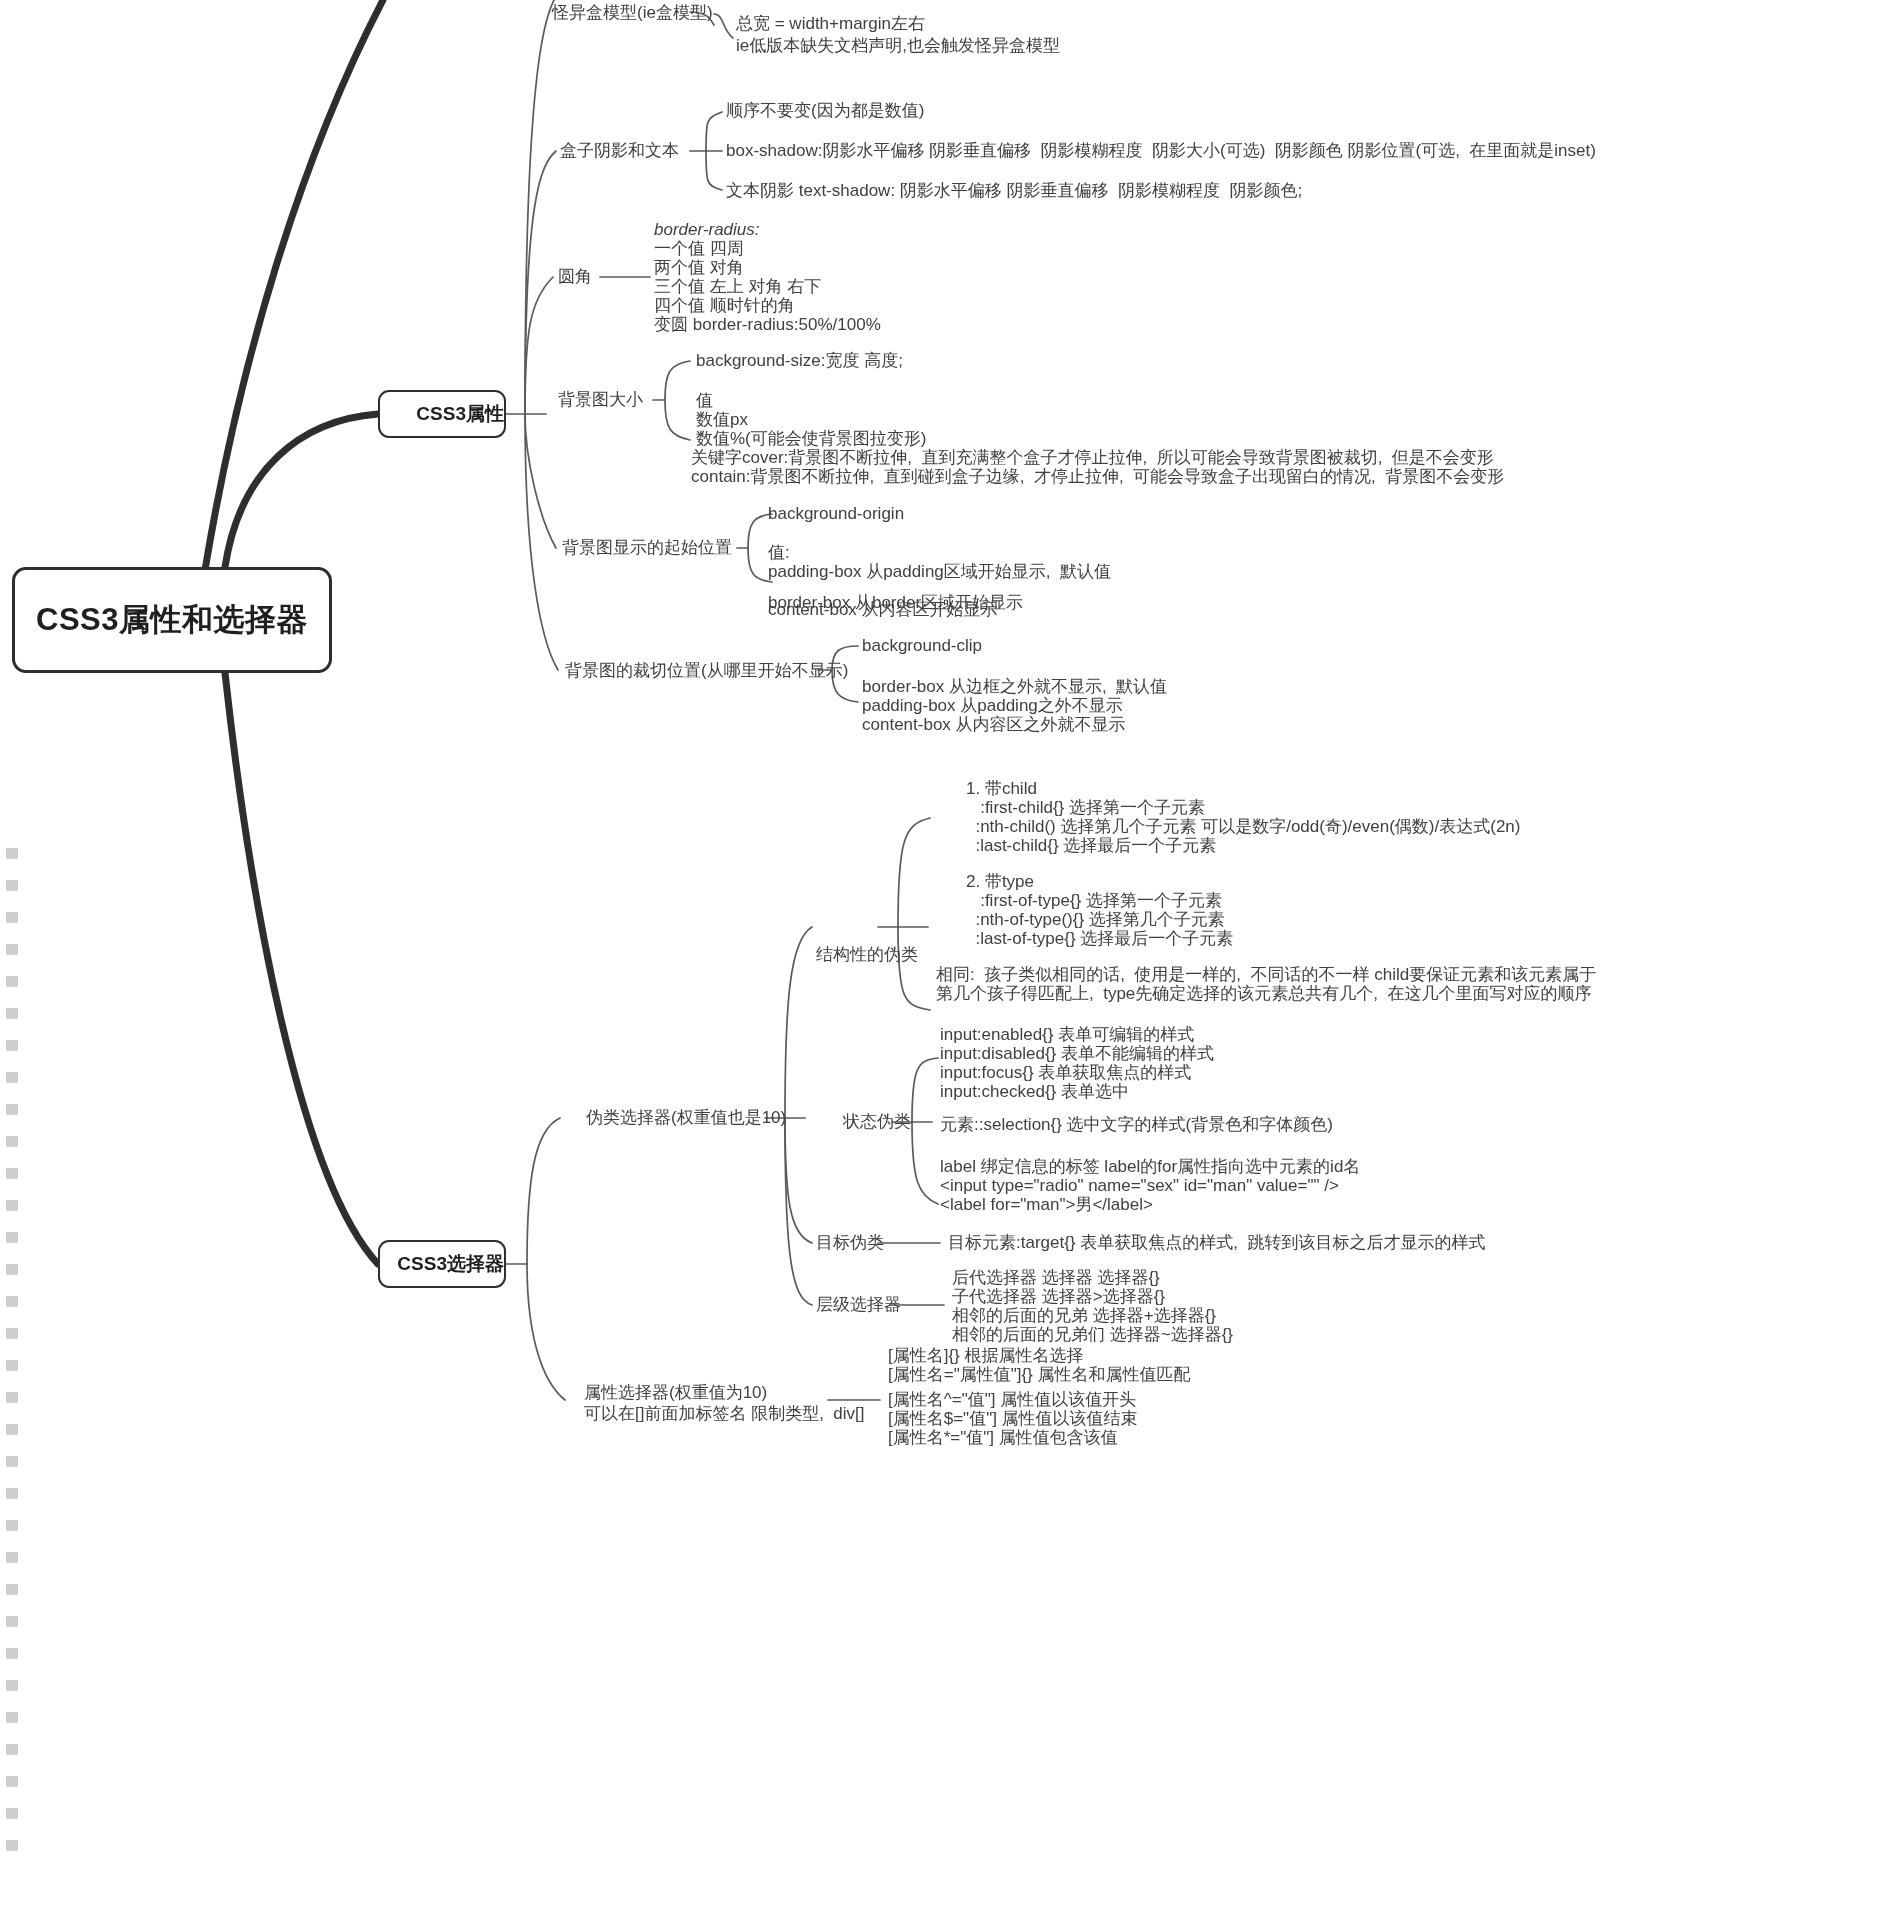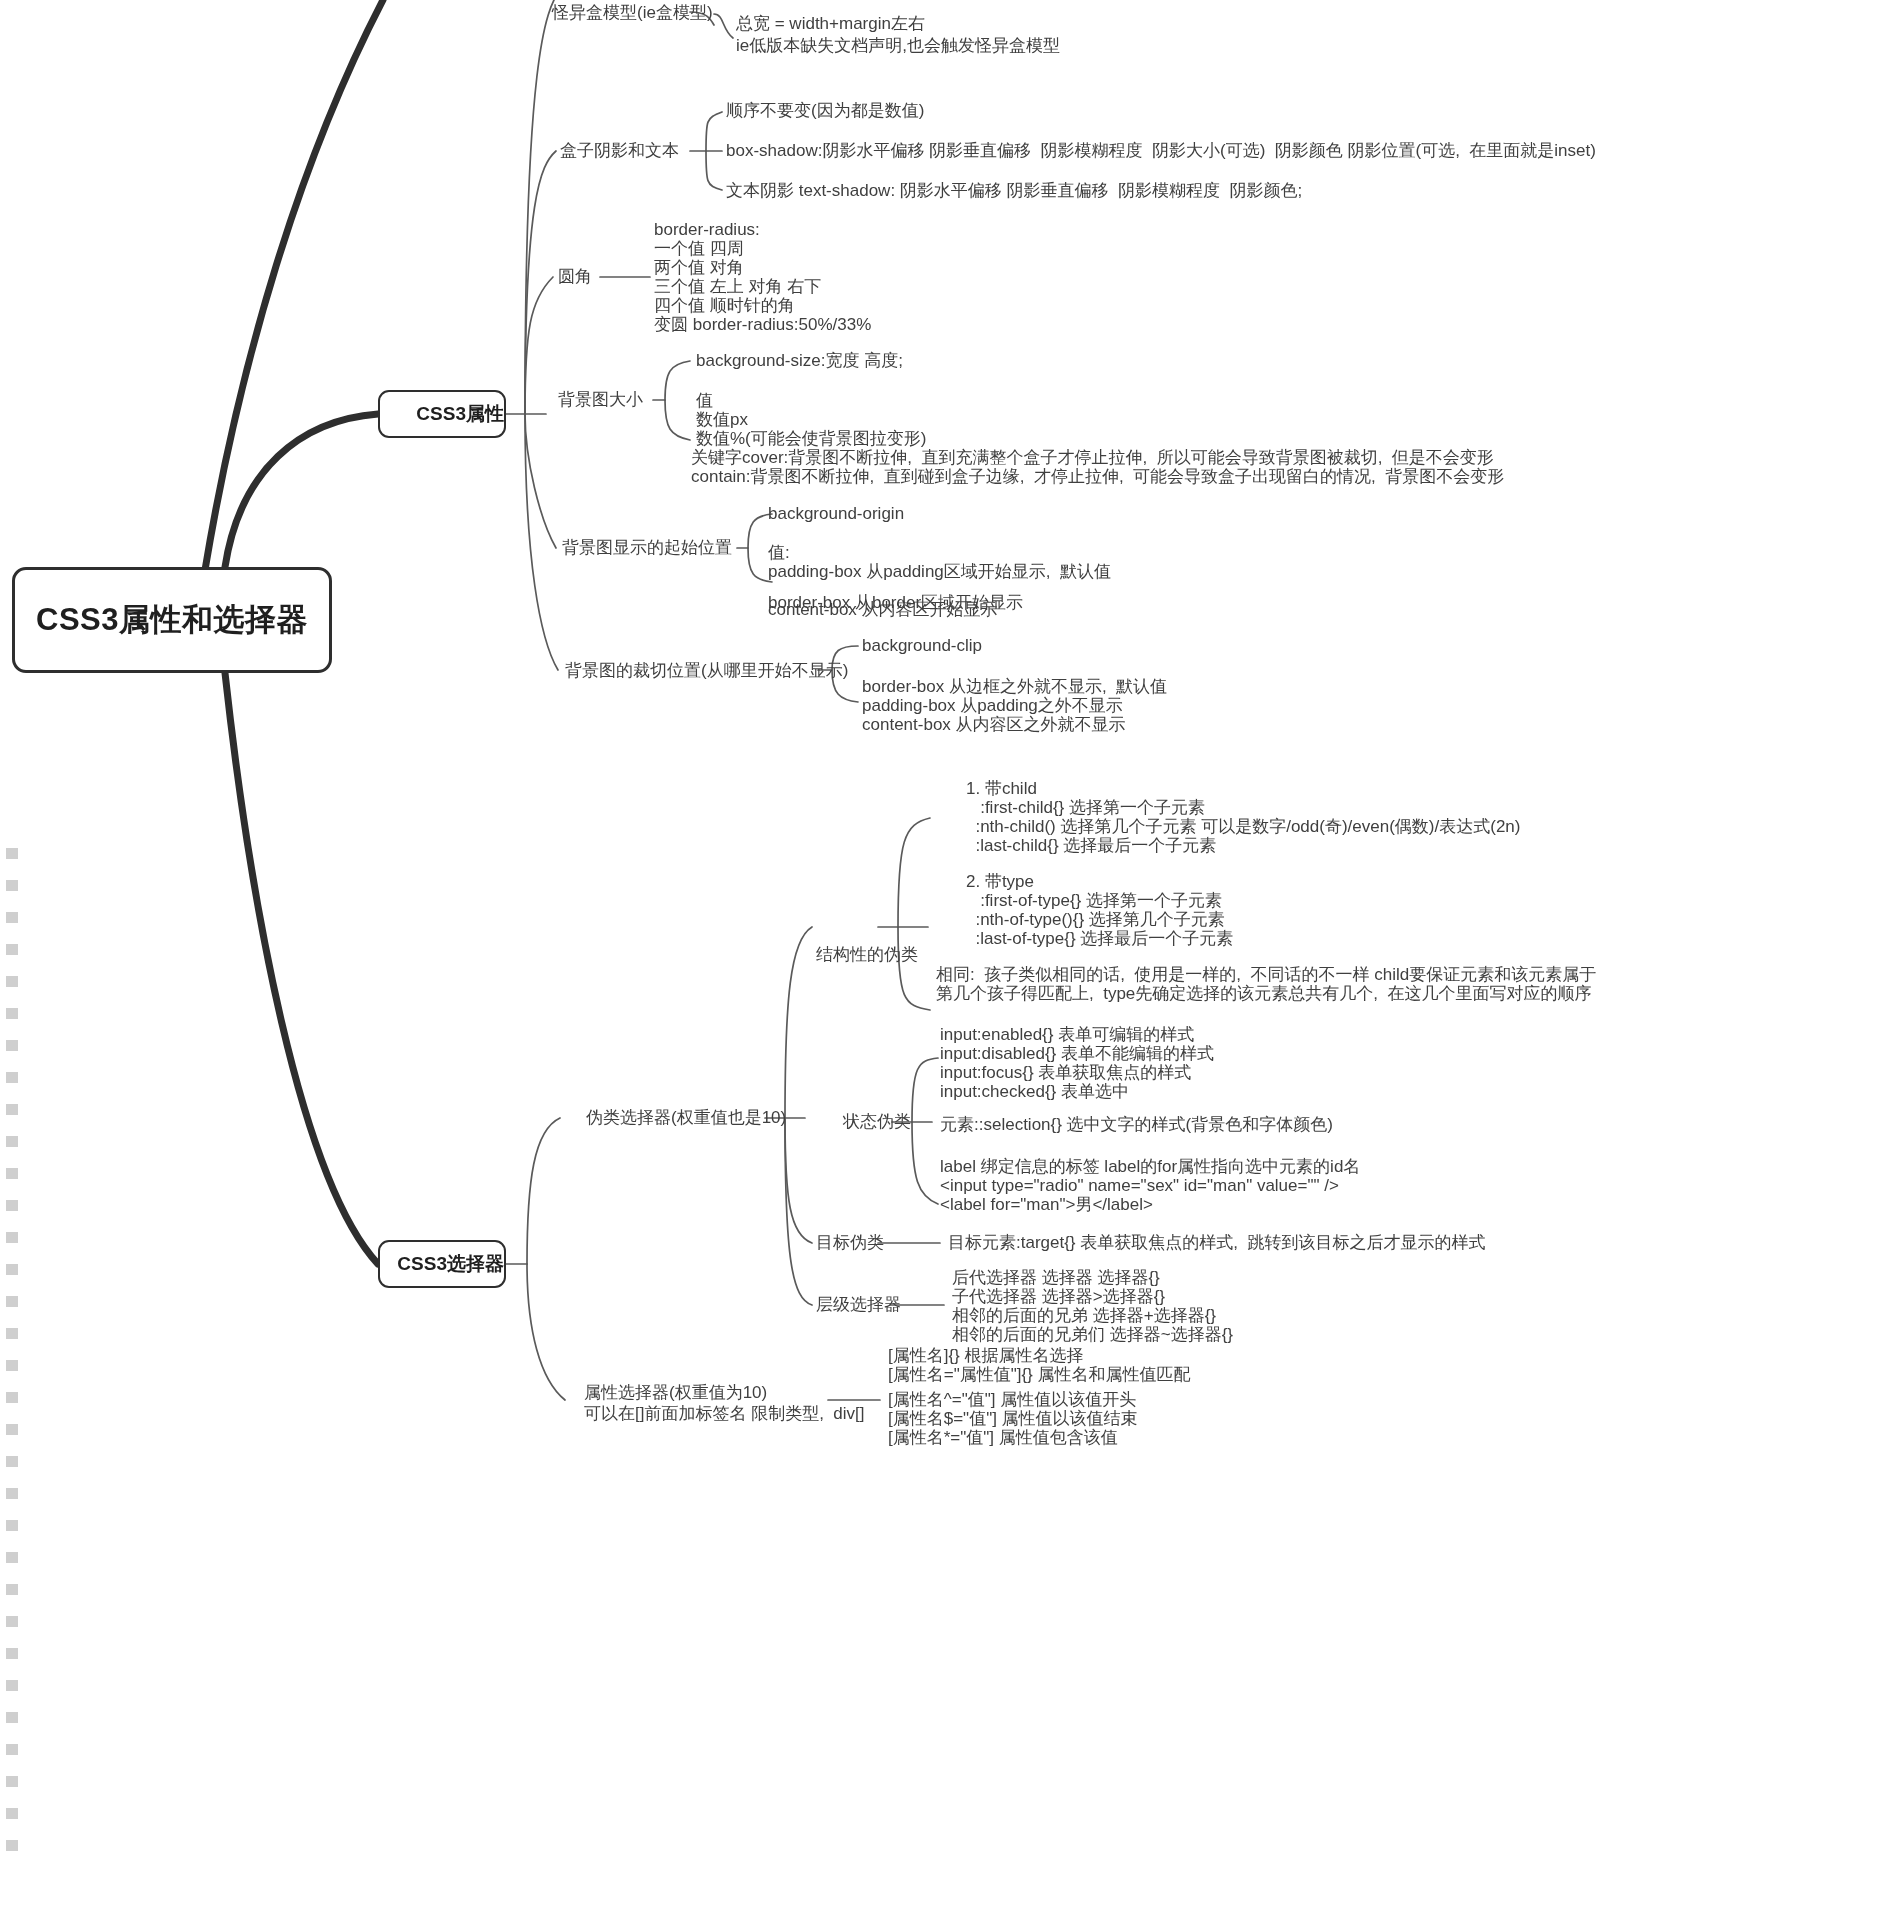--- a/index.html
+++ b/index.html
@@ -170,26 +170,26 @@
   <div class="node t17" style="left:552px; top:2px;">怪异盒模型(ie盒模型)</div>
   <div class="node t17" style="left:736px; top:13px;">总宽 = width+margin左右</div>
   <div class="node t17" style="left:736px; top:35px;">ie低版本缺失文档声明,也会触发怪异盒模型</div>
 
   <div class="node t17" style="left:560px; top:140px;">盒子阴影和文本</div>
   <div class="node t17" style="left:726px; top:100px;">顺序不要变(因为都是数值)</div>
   <div class="node t17" style="left:726px; top:140px;">box-shadow:阴影水平偏移 阴影垂直偏移  阴影模糊程度  阴影大小(可选)  阴影颜色 阴影位置(可选,  在里面就是inset)</div>
   <div class="node t17" style="left:726px; top:180px;">文本阴影 text-shadow: 阴影水平偏移 阴影垂直偏移  阴影模糊程度  阴影颜色;</div>
 
   <div class="node t17" style="left:558px; top:266px;">圆角</div>
-  <div class="node t17" style="left:654px; top:219px;">border-radius:</div>
+  <div class="node t17" style="left:654px; top:219px;font-style:italic;">border-radius:</div>
   <div class="node t17" style="left:654px; top:238px;">一个值 四周</div>
   <div class="node t17" style="left:654px; top:257px;">两个值 对角</div>
   <div class="node t17" style="left:654px; top:276px;">三个值 左上 对角 右下</div>
   <div class="node t17" style="left:654px; top:295px;">四个值 顺时针的角</div>
-  <div class="node t17" style="left:654px; top:314px;">变圆 border-radius:50%/33%</div>
+  <div class="node t17" style="left:654px; top:314px;">变圆 border-radius:50%/100%</div>
 
   <div class="node t17" style="left:558px; top:389px;">背景图大小</div>
   <div class="node t17" style="left:696px; top:350px;">background-size:宽度 高度;</div>
   <div class="node t17" style="left:696px; top:390px;">值</div>
   <div class="node t17" style="left:696px; top:409px;">数值px</div>
   <div class="node t17" style="left:696px; top:428px;">数值%(可能会使背景图拉变形)</div>
   <div class="node t17" style="left:691px; top:466px;">contain:背景图不断拉伸,  直到碰到盒子边缘,  才停止拉伸,  可能会导致盒子出现留白的情况,  背景图不会变形</div>
   <div class="node t17" style="left:691px; top:447px;">关键字cover:背景图不断拉伸,  直到充满整个盒子才停止拉伸,  所以可能会导致背景图被裁切,  但是不会变形</div>
 
   <div class="node t17" style="left:562px; top:537px;">背景图显示的起始位置</div>

